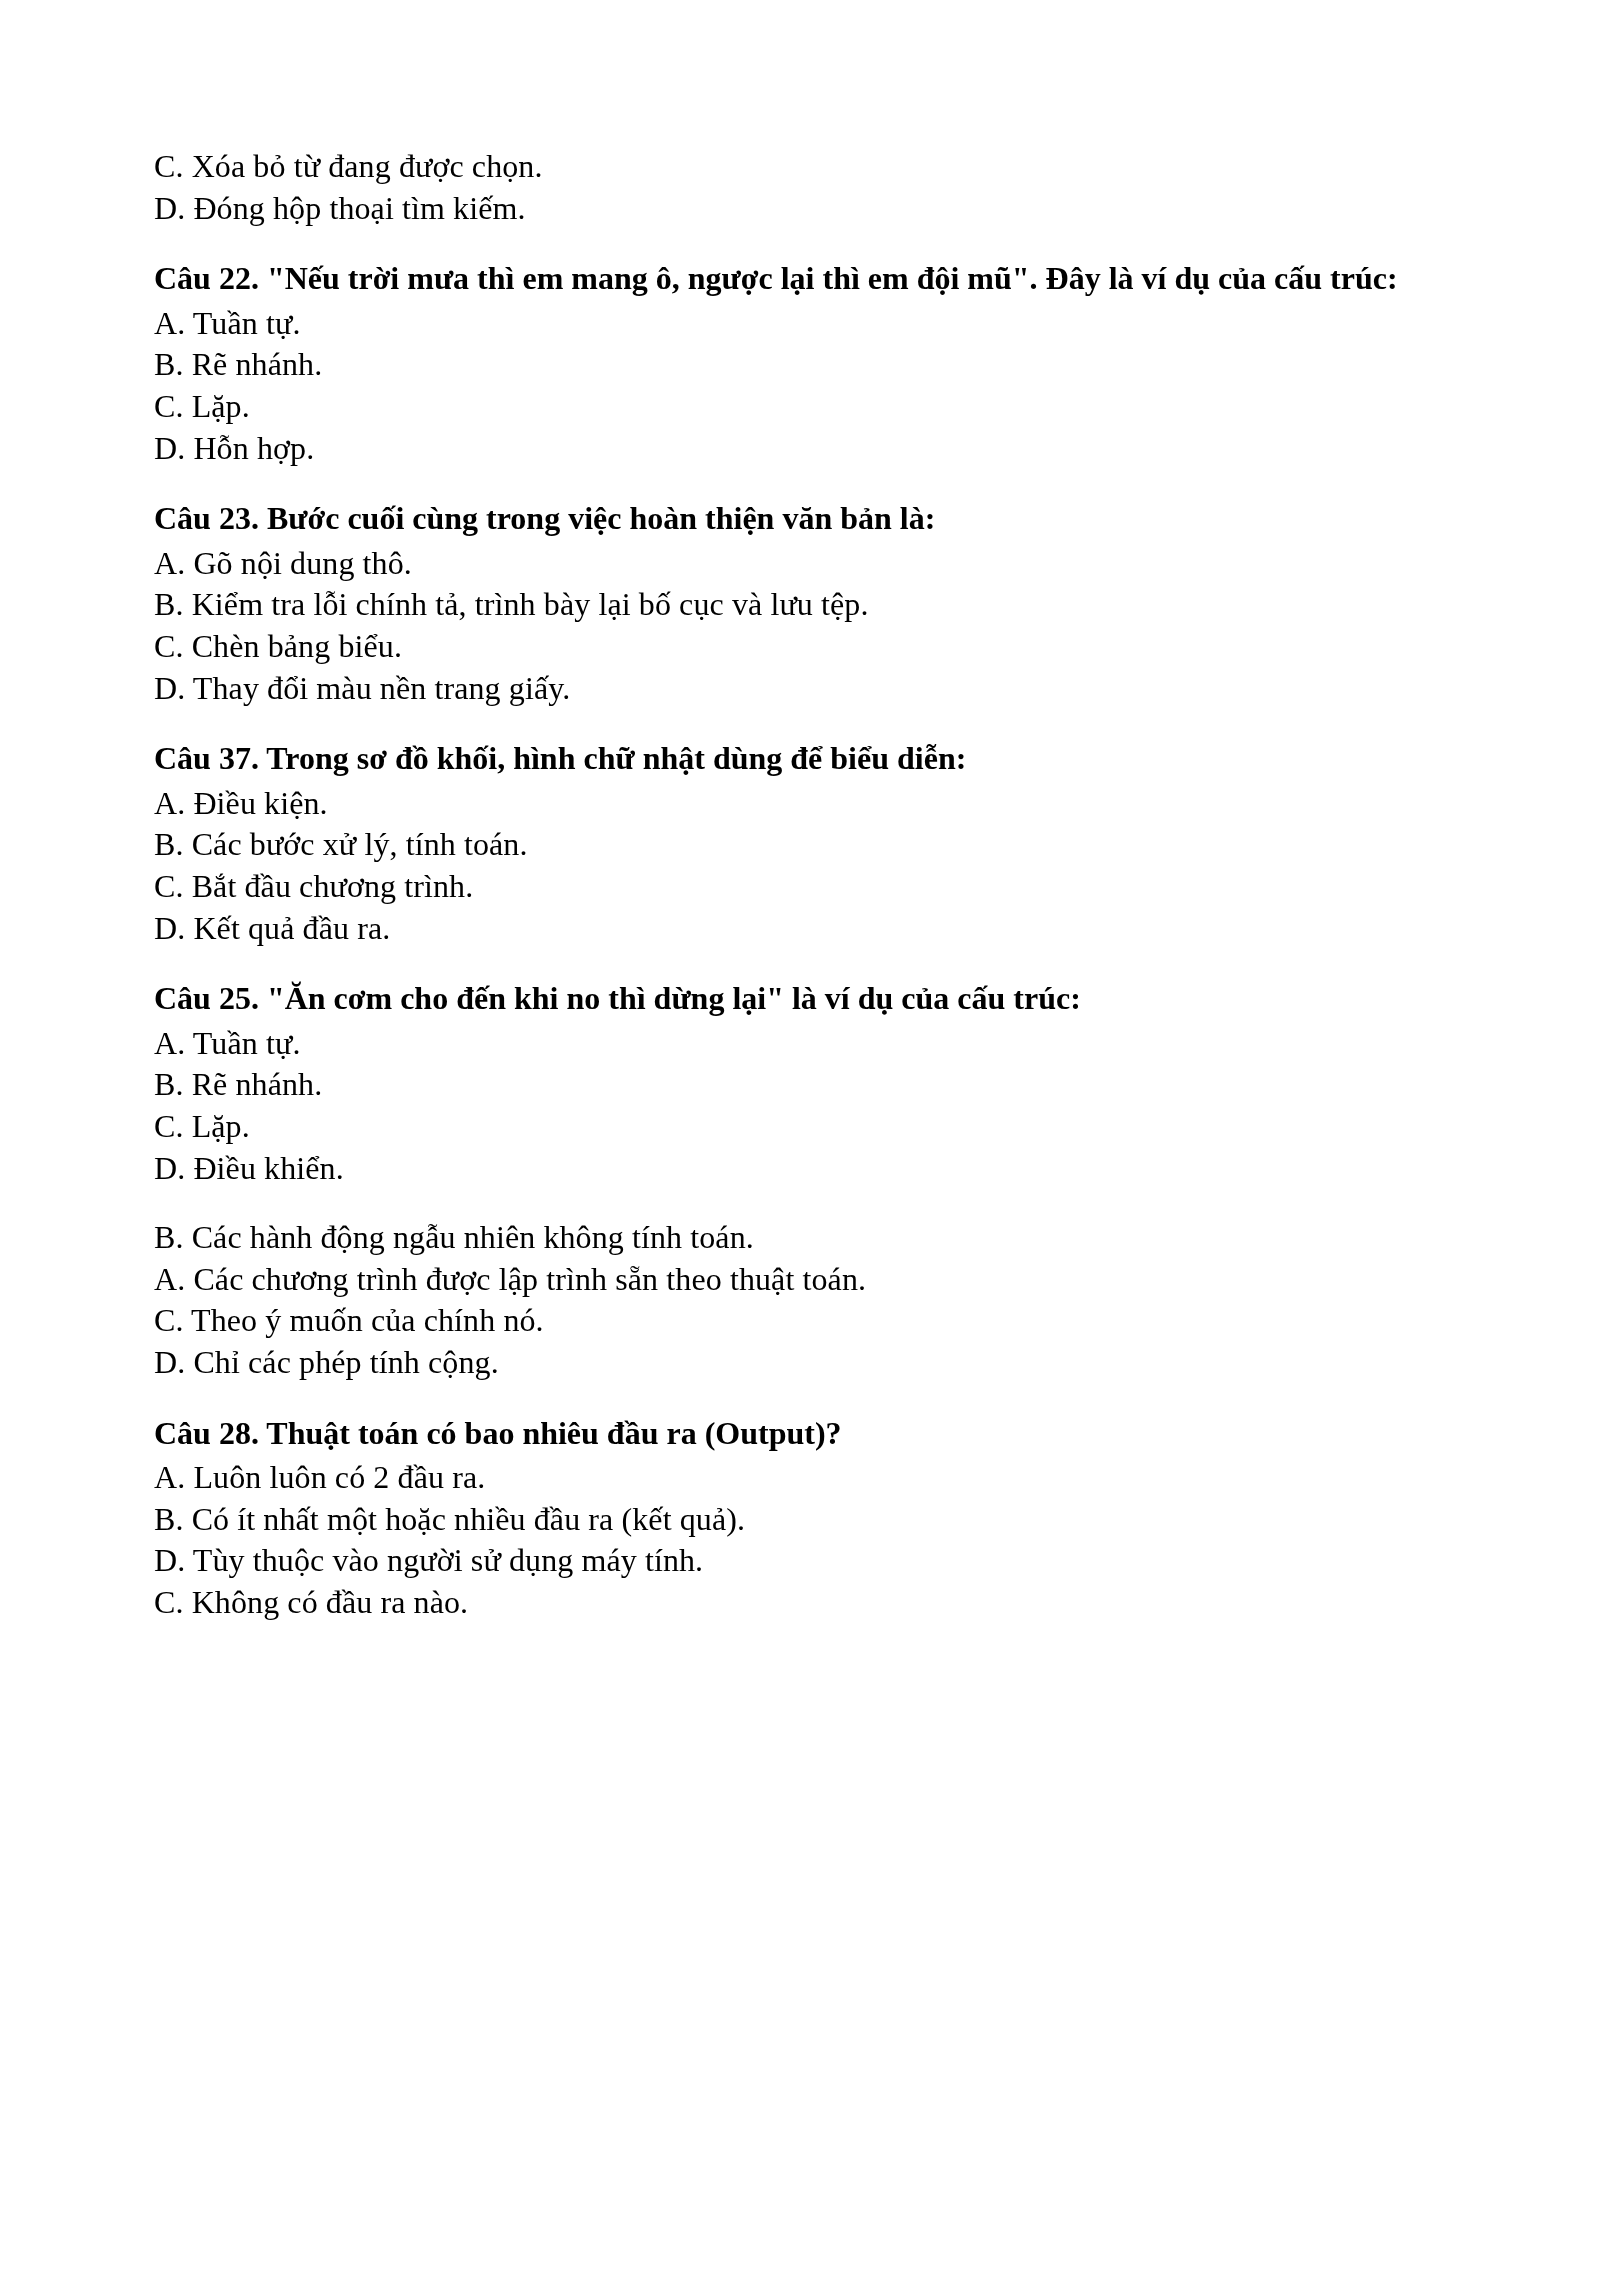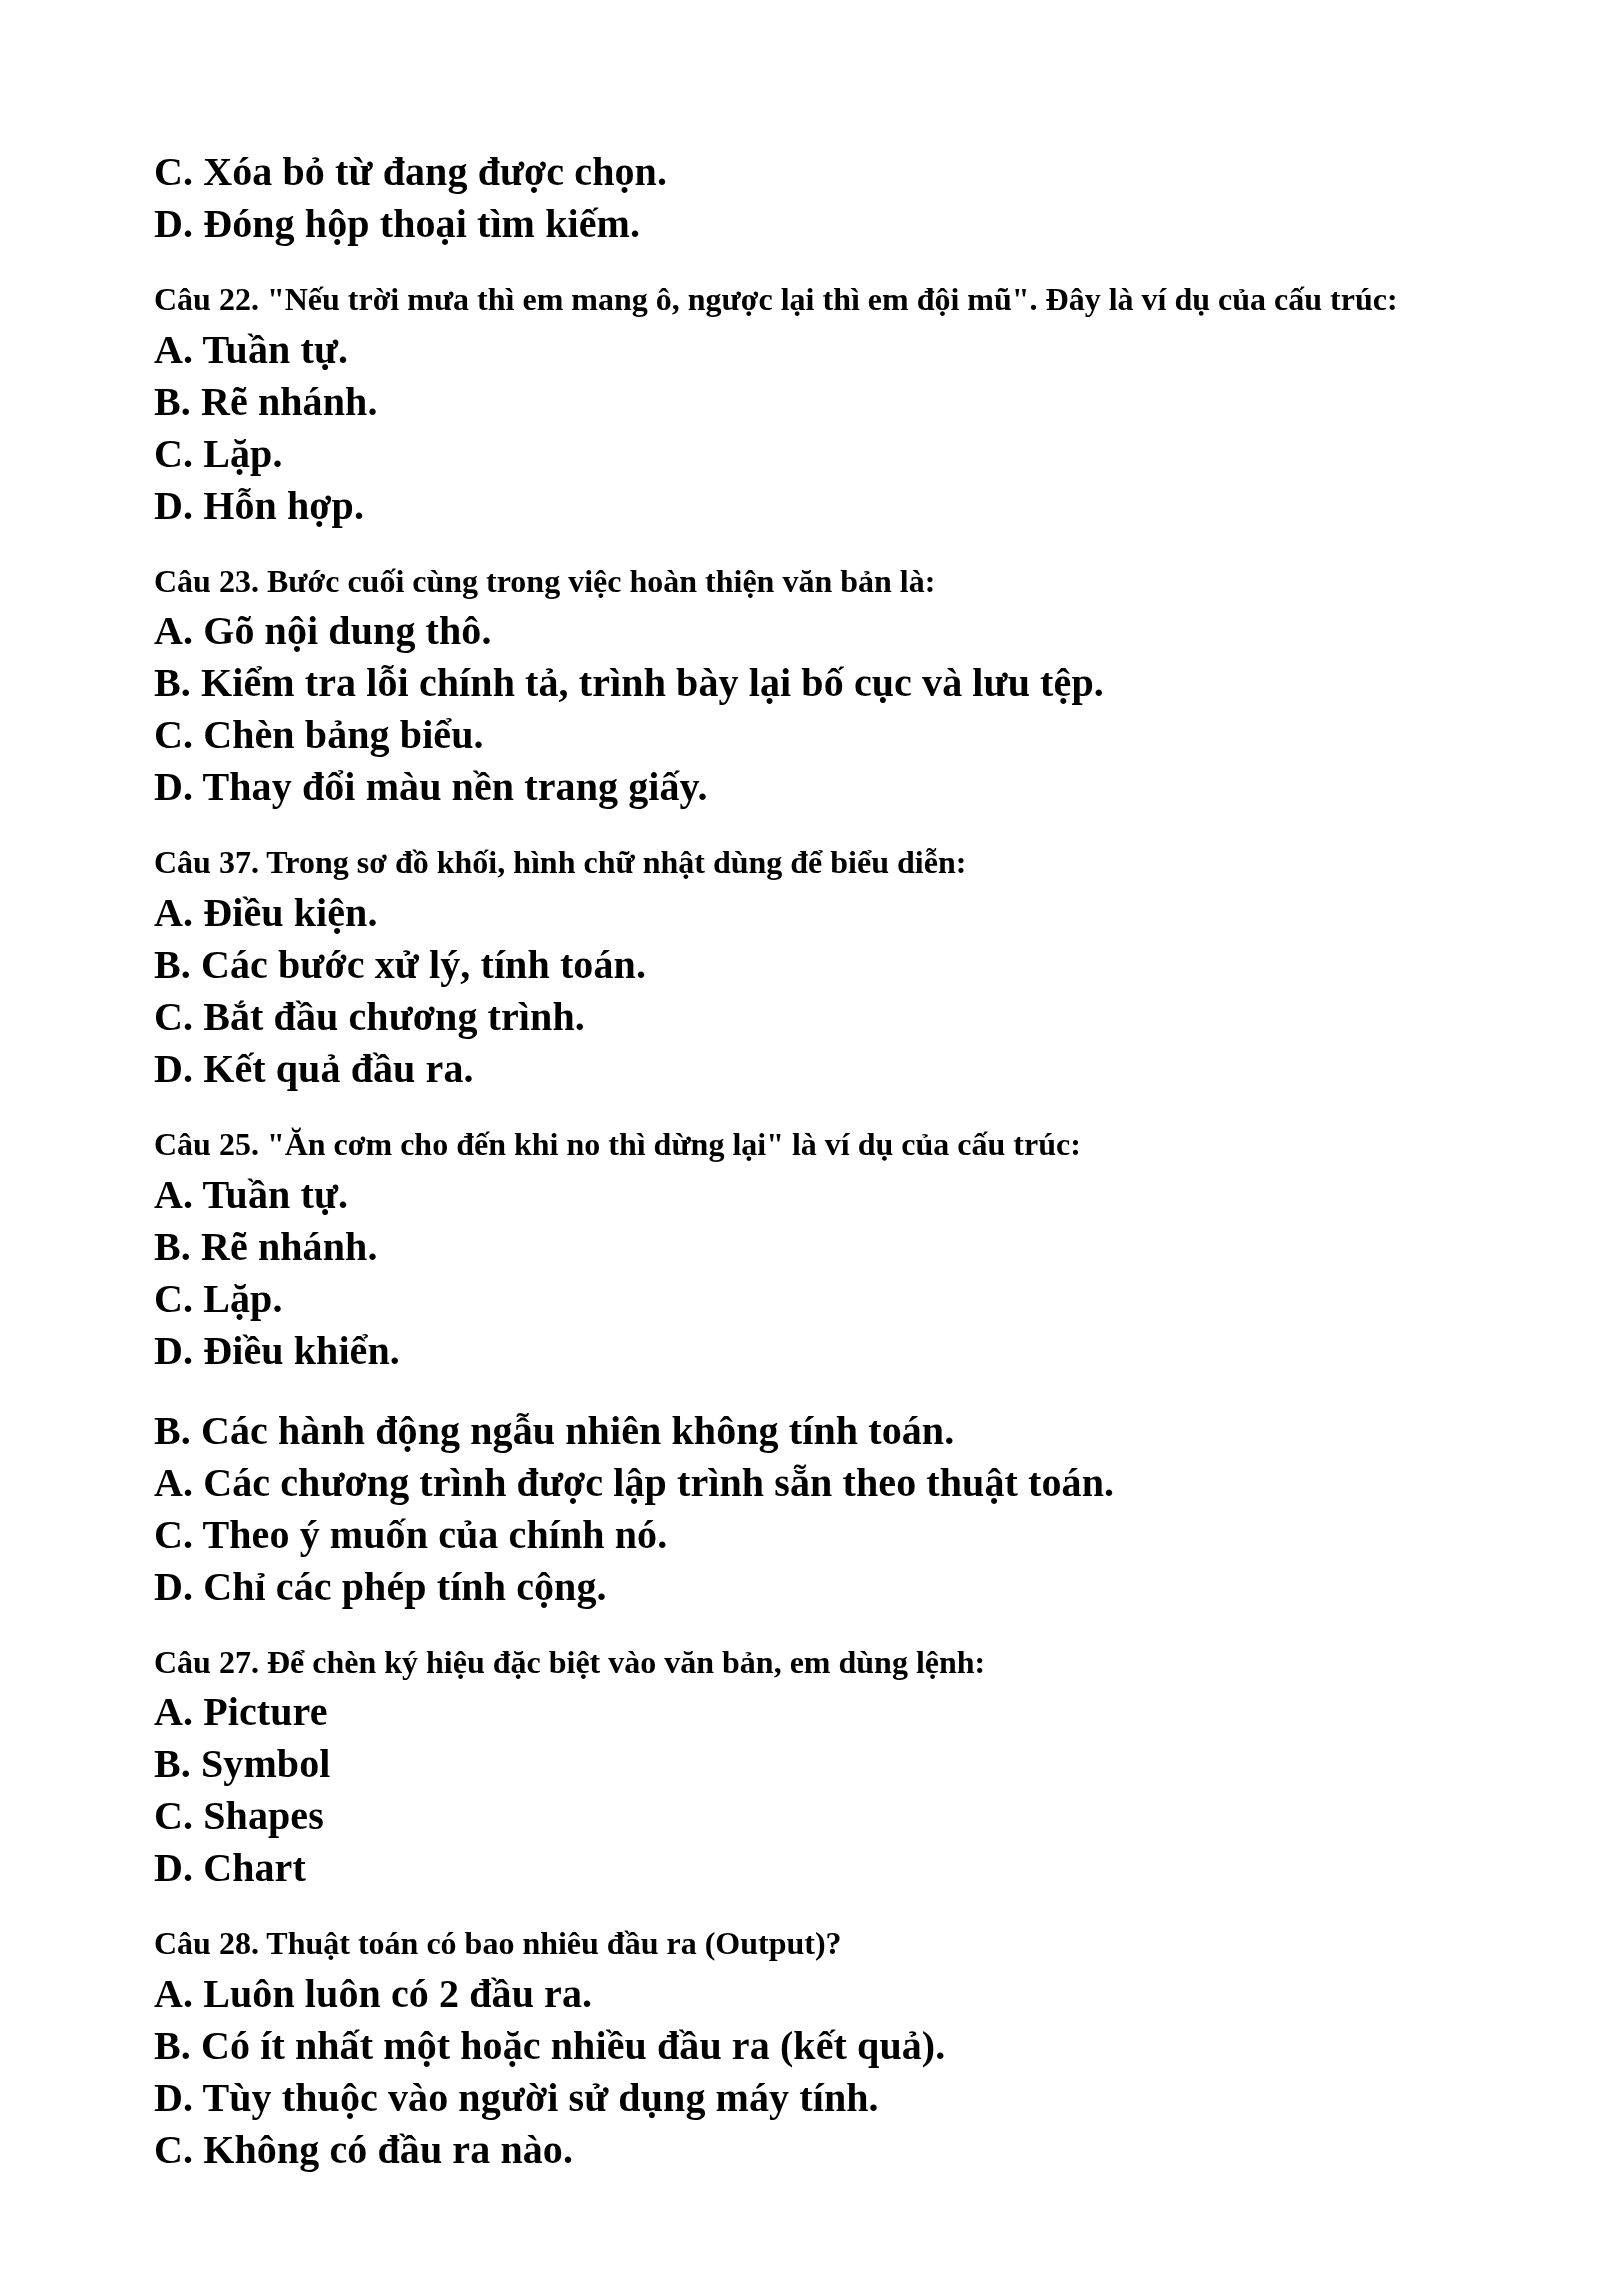--- a/index.html
+++ b/index.html
@@ -18,26 +18,25 @@
     box-sizing: border-box;
     width: 1623px;
     min-height: 2295px;
     padding: 146px 154px 94px 154px;
     background: #ffffff;
   }
   .doc {
     width: 100%;
   }
   .line {
-    font-size: 40px;
+    font-size: 32px;
     line-height: 1.30;
     margin: 0;
     letter-spacing: 0.1px;
     white-space: pre-wrap;
-    font-weight: bold;
   }
   .q-block {
     margin-top: 28px;
   }
   .q-block:first-child {
     margin-top: 0;
   }
   .q-title {
     font-weight: bold;
     font-size: 32px;
@@ -105,29 +104,20 @@
 
     <div class="q-block">
       <div class="answers">
         <p class="line">B. Các hành động ngẫu nhiên không tính toán.</p>
         <p class="line">A. Các chương trình được lập trình sẵn theo thuật toán.</p>
         <p class="line">C. Theo ý muốn của chính nó.</p>
         <p class="line">D. Chỉ các phép tính cộng.</p>
       </div>
     </div>
 
-    <div class="q-block">
-      <p class="q-title">Câu 27. Để chèn ký hiệu đặc biệt vào văn bản, em dùng lệnh:</p>
-      <div class="answers">
-        <p class="line">A. Picture</p>
-        <p class="line">B. Symbol</p>
-        <p class="line">C. Shapes</p>
-        <p class="line">D. Chart</p>
-      </div>
-    </div>
 
     <div class="q-block">
       <p class="q-title">Câu 28. Thuật toán có bao nhiêu đầu ra (Output)?</p>
       <div class="answers">
         <p class="line">A. Luôn luôn có 2 đầu ra.</p>
         <p class="line">B. Có ít nhất một hoặc nhiều đầu ra (kết quả).</p>
         <p class="line">D. Tùy thuộc vào người sử dụng máy tính.</p>
         <p class="line">C. Không có đầu ra nào.</p>
       </div>
     </div>

